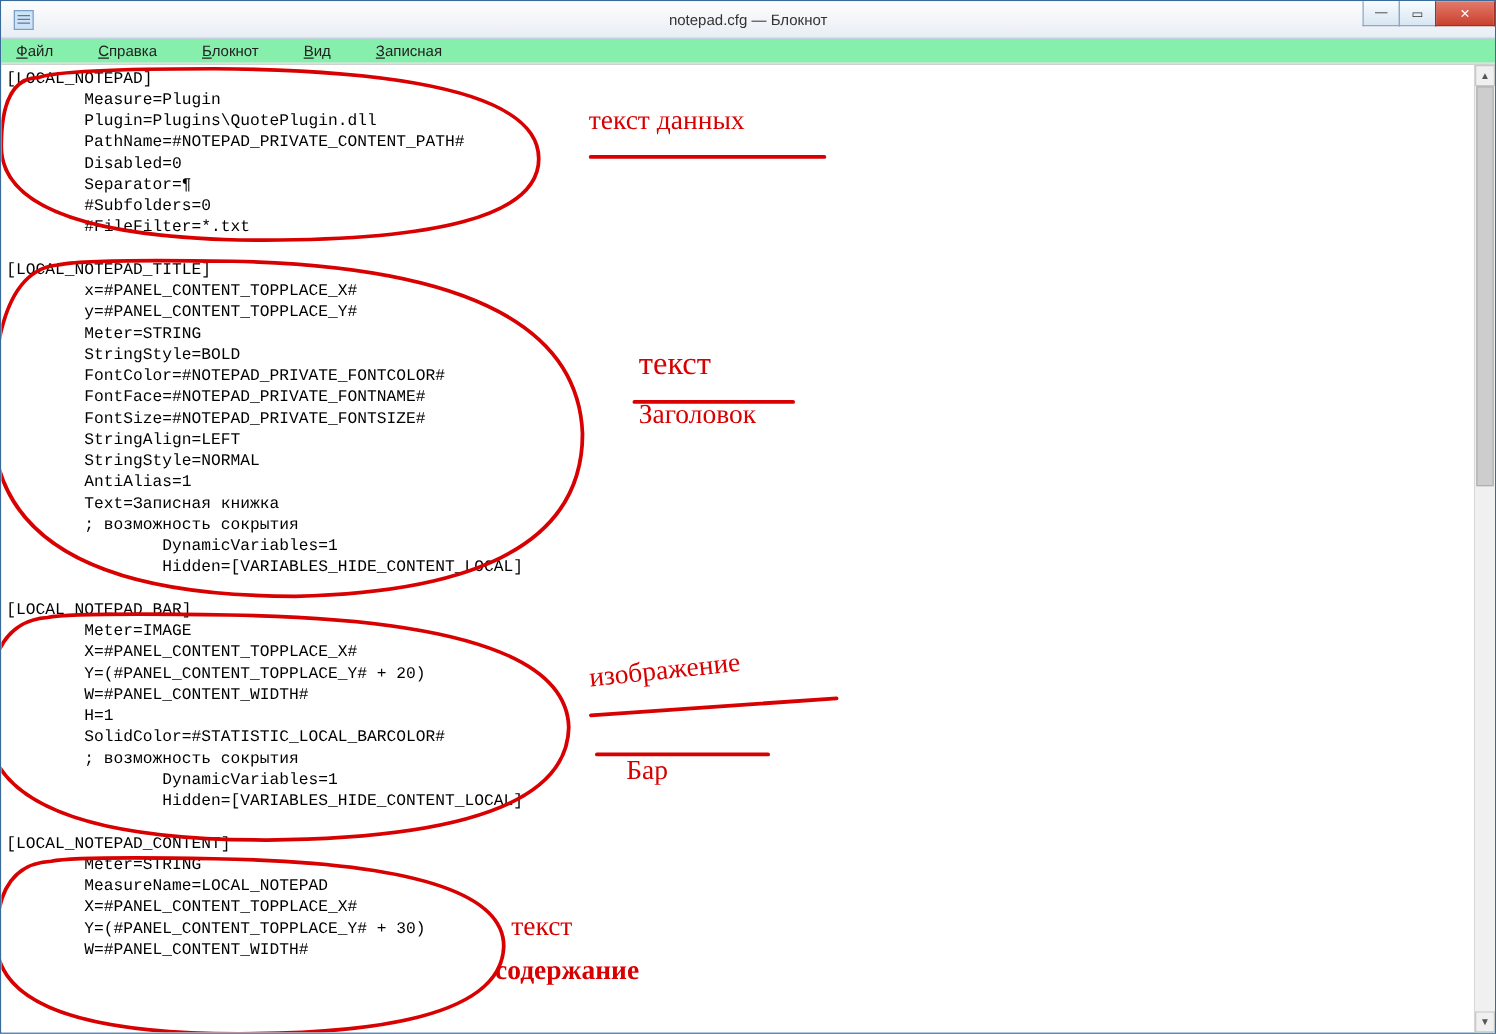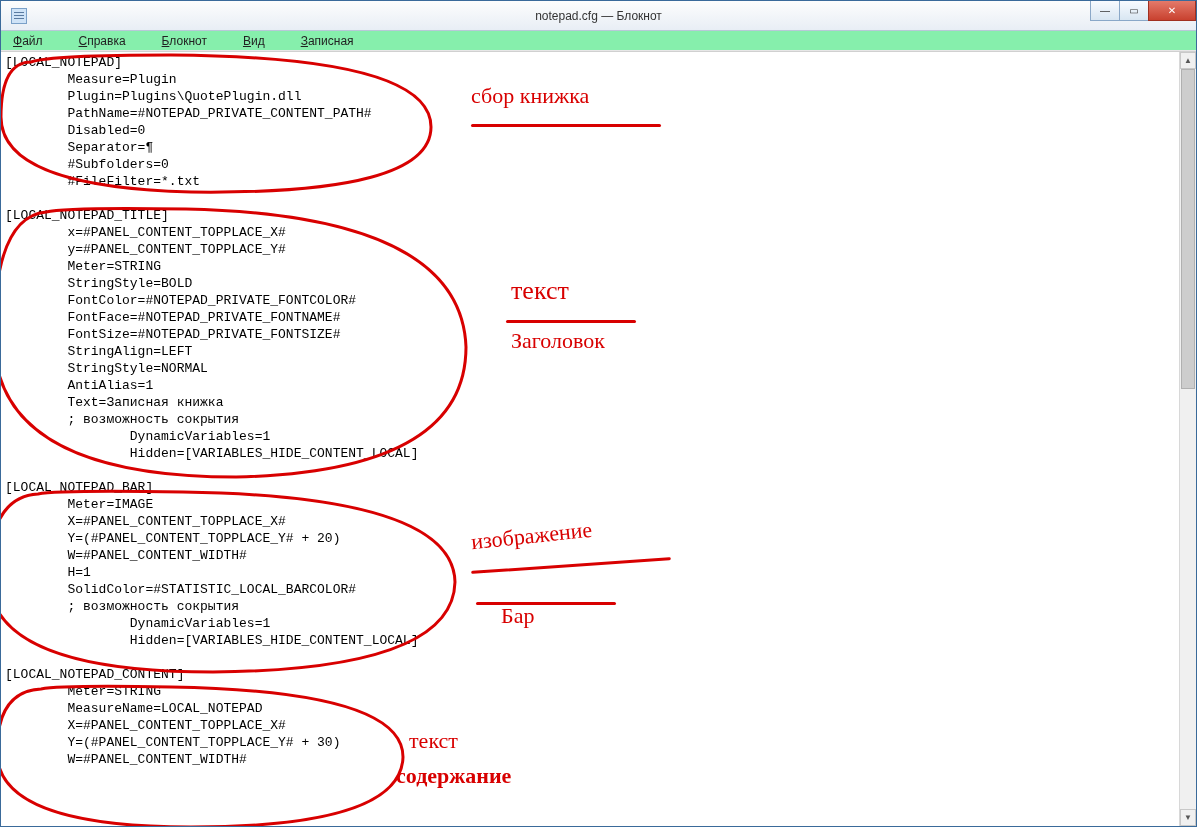--- a/index.html
+++ b/index.html
@@ -218,30 +218,30 @@
         Y=(#PANEL_CONTENT_TOPPLACE_Y# + 30)
         W=#PANEL_CONTENT_WIDTH#</span>
 
       
       <div class="annot" style="left:0;top:0;width:100%;height:100%;">
 
         
         <svg style="position:absolute;left:-10px;top:-5px;" width="460" height="160">
           <path d="M 40 15 Q 10 15 10 70 Q 10 140 200 145 Q 440 148 440 80 Q 440 10 180 8 Q 60 8 40 15 Z" fill="none" stroke="#d80000" stroke-width="3"></path>
         </svg>
-        <span class="red-text" style="left:470px;top:35px;">сбор книжка</span>
+        <span class="red-text" style="left:470px;top:35px;">текст данных</span>
         <span class="red-under" style="left:470px;top:72px;width:190px;"></span>
 
         
         <svg style="position:absolute;left:-15px;top:145px;" width="500" height="290">
           <path d="M 60 15 Q 8 20 8 140 Q 8 280 250 280 Q 480 275 480 150 Q 475 18 200 12 Q 80 10 60 15 Z" fill="none" stroke="#d80000" stroke-width="3"></path>
         </svg>
         <span class="red-text" style="left:510px;top:230px;font-size:26px;">текст</span>
         <span class="red-under" style="left:505px;top:268px;width:130px;"></span>
-        <span class="red-text" style="left:510px;top:280px;">Заголовок</span>
+        <span class="red-text" style="left:510px;top:270px;">Заголовок</span>
 
         
         <svg style="position:absolute;left:-18px;top:430px;" width="490" height="200">
           <path d="M 55 12 Q 6 15 6 95 Q 6 190 230 190 Q 470 188 472 100 Q 470 14 200 10 Q 75 8 55 12 Z" fill="none" stroke="#d80000" stroke-width="3"></path>
         </svg>
         <span class="red-text" style="left:470px;top:475px;transform:rotate(-6deg);">изображение</span>
         <span class="red-under" style="left:470px;top:512px;width:200px;transform:rotate(-4deg);"></span>
         <span class="red-under" style="left:475px;top:550px;width:140px;"></span>
         <span class="red-text" style="left:500px;top:555px;">Бар</span>
 

